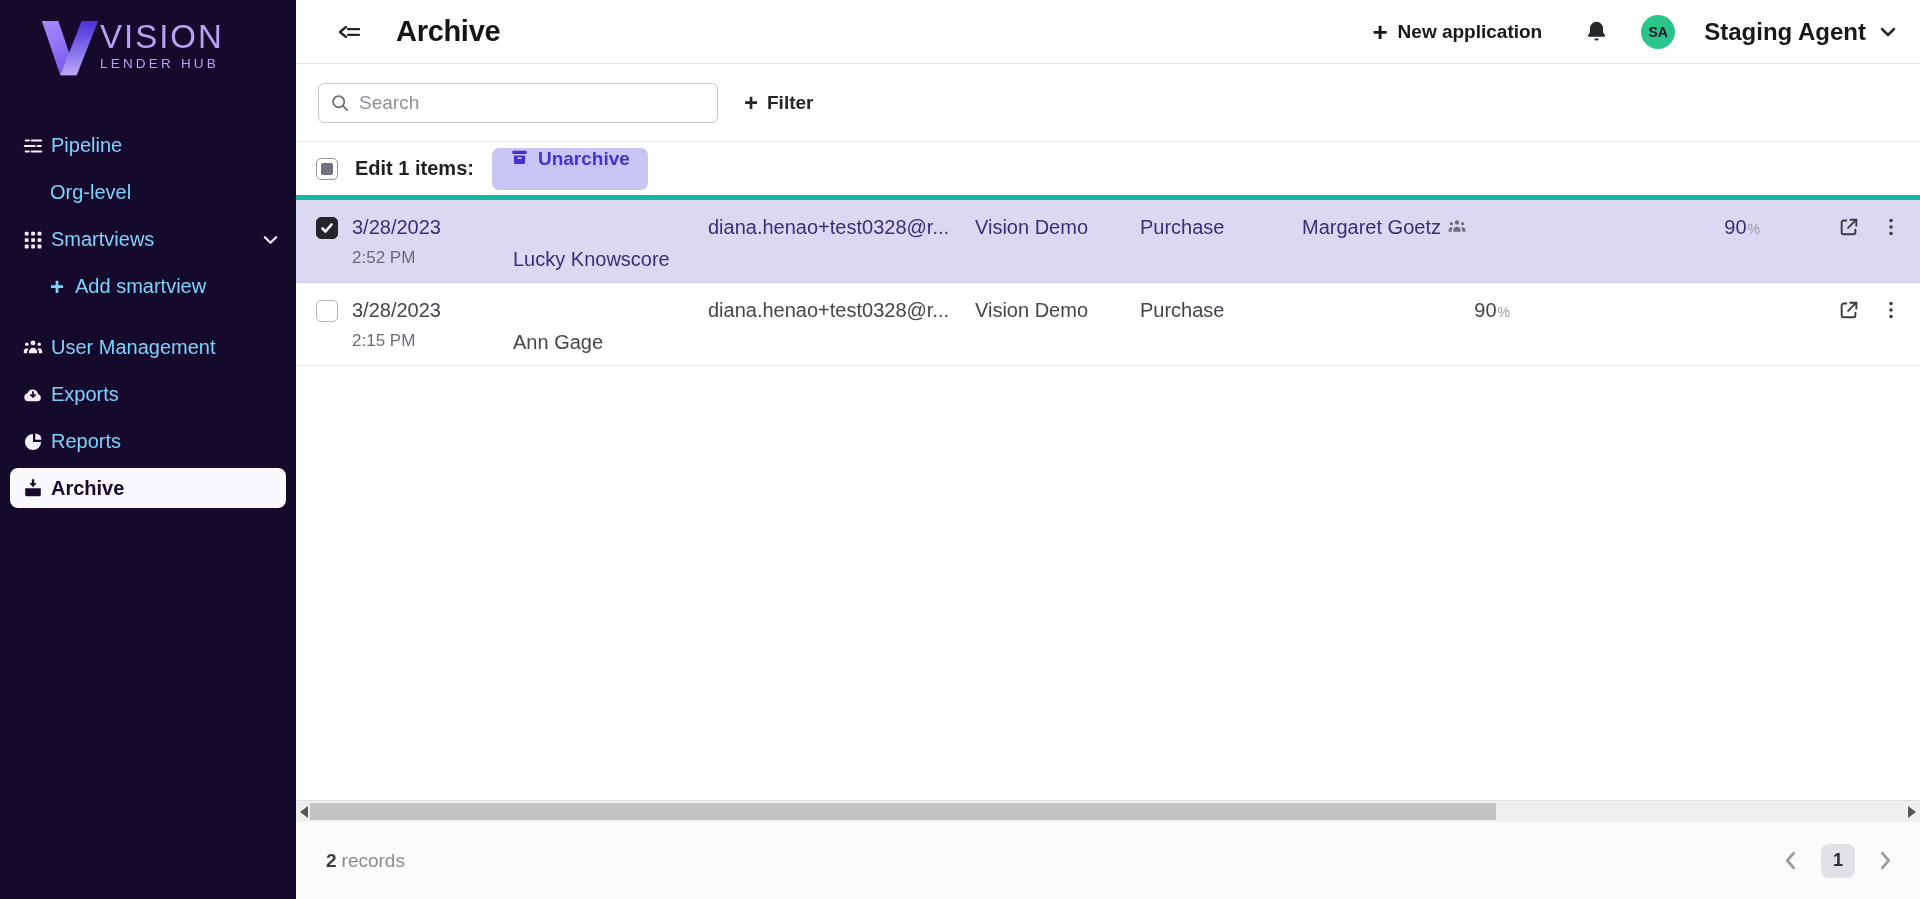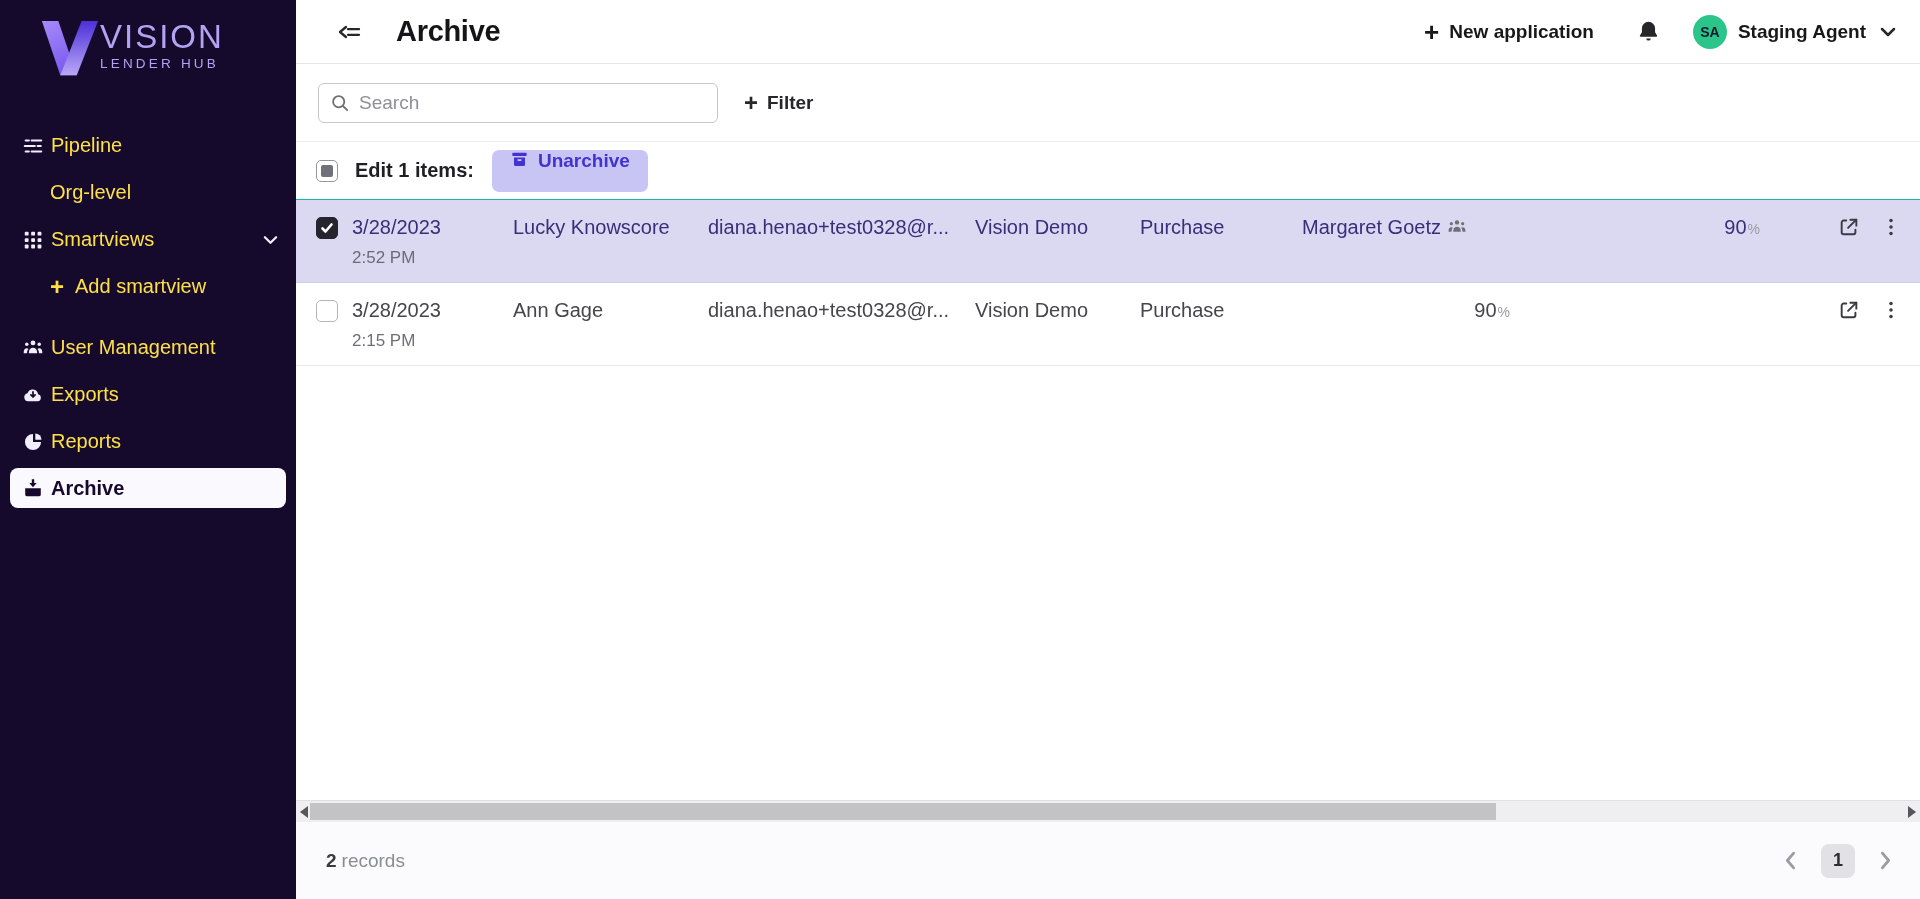--- a/index.html
+++ b/index.html
@@ -8,21 +8,21 @@
   .app { display:flex; width:1920px; height:899px; }
 
   
   .sidebar { width:296px; height:100%; background:#160a2c; flex:0 0 296px; display:flex; flex-direction:column; }
   .logo-row { display:flex; align-items:flex-start; gap:0; padding:20px 0 14px 38px; height:102px; }
   .vmark { width:62px; height:58px; }
   .logo-text { display:flex; flex-direction:column; line-height:1; }
   .logo-name { color:#b2a4f2; font-size:33px; font-weight:500; letter-spacing:2px; }
   .logo-tag { color:#b2a4f2; font-size:13.5px; letter-spacing:3.2px; margin-top:4px; }
   nav { padding-top:20px; }
-  .nav-item { display:flex; align-items:center; height:47px; color:#fde047; font-size:20px; cursor:pointer; }
+  .nav-item { display:flex; align-items:center; height:47px; color:#7dd3fc; font-size:20px; cursor:pointer; }
   .nav-item .nicon { width:22px; height:22px; margin:0 7px 0 22px; flex:0 0 22px; color:#f1eefb; }
   .nav-item.sub { padding-left:50px; }
   .nav-item .plus-glyph { font-size:24px; font-weight:700; margin-right:11px; line-height:1; }
   .nav-item.group-gap { margin-top:14px; }
   .nav-item .spacer { flex:1; }
   .nav-item .chev { margin-right:18px; color:#f1eefb; }
   .nav-item.active { background:#faf9fe; color:#17092e; margin:3px 10px; height:40px; border-radius:8px; font-weight:700; }
   .nav-item.active .nicon { color:#17092e; margin-left:12px; }
 
   
@@ -30,52 +30,52 @@
 
   .topbar { height:64px; display:flex; align-items:center; border-bottom:1px solid #e6e6e9; padding:0 24px 0 40px; background:#fff; flex:0 0 64px; }
   .collapse-btn { width:26px; height:26px; color:#26262b; cursor:pointer; }
   .page-title { font-size:29px; font-weight:800; color:#141419; letter-spacing:-0.3px; margin-left:34px; }
   .topbar .right { margin-left:auto; display:flex; align-items:center; }
   .newapp-btn { display:flex; align-items:center; gap:10px; font-size:19px; font-weight:700; color:#18181b; cursor:pointer; }
   .newapp-btn .plus-glyph { font-size:26px; font-weight:700; line-height:1; }
   .bell { width:25px; height:25px; color:#26262b; margin-left:42px; cursor:pointer; }
   .userchip { display:flex; align-items:center; margin-left:32px; cursor:pointer; }
   .avatar { width:34px; height:34px; border-radius:50%; background:#2bc48b; color:#0f172a; font-size:14px; font-weight:700; display:flex; align-items:center; justify-content:center; }
-  .username { font-size:19px; font-weight:700; color:#18181b; margin-left:11px; }
+  .username { font-size:24px; font-weight:700; color:#18181b; margin-left:29px; }
   .userchev { margin-left:14px; color:#26262b; }
 
   .content { flex:1; background:#fff; min-height:0; }
 
   .toolbar { height:78px; display:flex; align-items:center; padding-left:22px; border-bottom:1px solid #ededf0; }
   .search-wrap { position:relative; width:400px; }
   .search-wrap .sicon { position:absolute; left:12px; top:10px; width:20px; height:20px; color:#6f6f78; }
   .search-input { width:400px; height:40px; border:1px solid #c6c6cc; border-radius:6px; padding:0 12px 0 40px; font-size:19px; color:#26262b; outline:none; font-family:inherit; }
   .search-input::placeholder { color:#8f8f98; }
   .filter-btn { display:flex; align-items:center; gap:9px; margin-left:26px; font-size:19px; font-weight:700; color:#26262b; cursor:pointer; }
   .filter-btn .plus-glyph { font-size:24px; font-weight:700; line-height:1; }
 
-  .bulkbar { height:58px; display:flex; align-items:center; padding-left:20px; border-bottom:1px solid #14b8a6; }
+  .bulkbar { height:58px; display:flex; align-items:center; padding-left:20px; border-bottom:5px solid #14b8a6; }
   .checkbox { width:22px; height:22px; border-radius:5px; border:1.5px solid #b4b4bb; background:#fff; display:flex; align-items:center; justify-content:center; cursor:pointer; flex:0 0 22px; }
   .checkbox.indet { border-color:#96969e; }
   .checkbox.indet .inner { width:12px; height:12px; border-radius:2px; background:#71717c; }
   .checkbox.checked { background:#26252e; border-color:#26252e; }
   .bulk-label { font-size:20px; font-weight:700; color:#1f1f24; margin-left:17px; }
   .unarchive-btn { display:flex; gap:9px; margin-left:18px; height:42px; padding:0 18px; background:#c8c5f4; border-radius:7px; color:#4433cf; font-size:19px; font-weight:700; cursor:pointer; }
   .unarchive-btn svg { width:19px; height:19px; }
 
   
   .row { display:flex; align-items:flex-start; min-height:83px; padding:15px 0 0 20px; border-bottom:1px solid #e7e7ea; cursor:pointer; background:#fff; }
   .row.selected { background:#dbd9f2; border-bottom-color:#cfcde9; }
   .cell { font-size:20px; color:#45454d; line-height:25px; white-space:nowrap; overflow:hidden; }
   .row.selected .cell { color:#382f7a; }
   .c-cb { flex:0 0 36px; padding-top:2px; overflow:visible; }
   .c-date { flex:0 0 161px; }
   .c-date .time { font-size:17px; color:#6e6e79; margin-top:5px; }
   .row.selected .c-date .time { color:#6b6b78; }
-  .c-name { flex:0 0 195px; }
+  .c-name { flex:0 0 195px;margin-top:32px; }
   .c-email { flex:0 0 267px; }
   .c-org { flex:0 0 165px; }
   .c-type { flex:0 0 162px; }
   .c-agent { flex:0 0 250px; white-space:normal; }
   .c-agent .agent-inner { max-width:192px; }
   .c-agent .uicon { width:20px; height:20px; color:#6f6f78; vertical-align:-3px; margin-left:6px; display:inline-block; }
   .c-score { flex:0 0 208px; text-align:right; }
   .c-score .pct { font-size:14px; color:#9b9ba3; margin-left:1px; }
   .c-actions { flex:1; display:flex; justify-content:flex-end; align-items:center; gap:20px; padding-right:18px; padding-top:1px; overflow:visible; }
   .c-actions .aicon { width:22px; height:22px; color:#3a3a40; cursor:pointer; }

